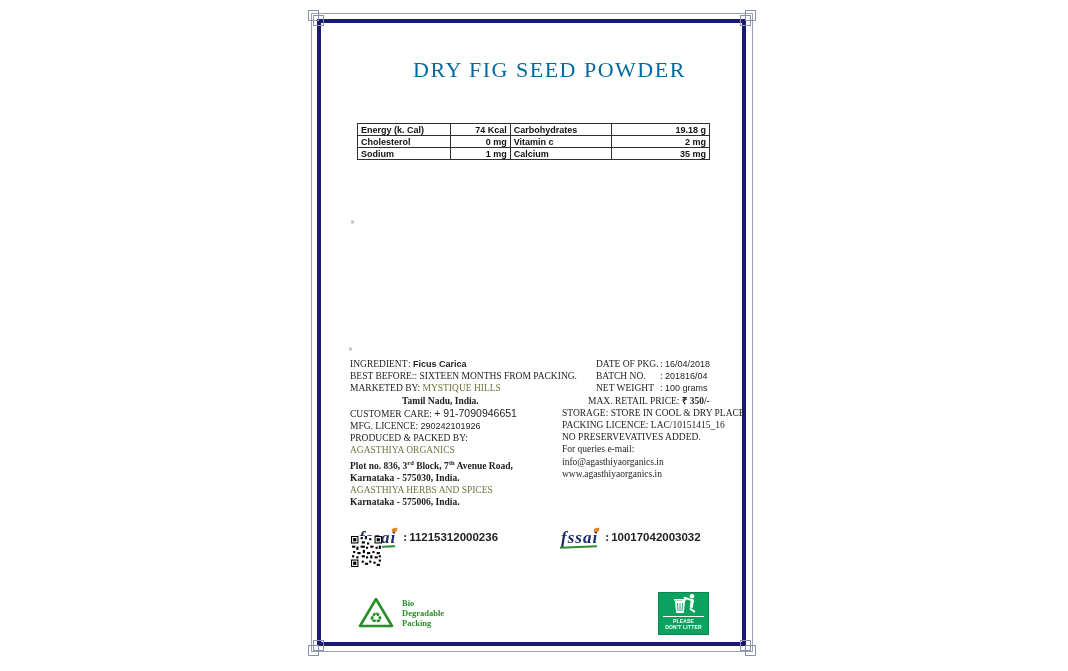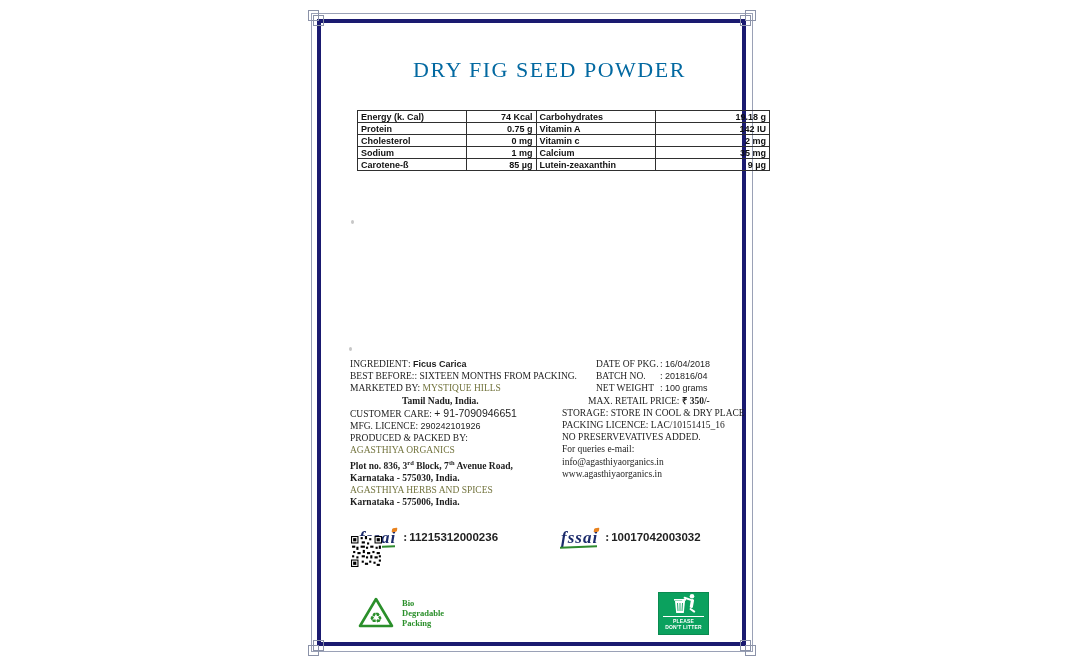--- a/index.html
+++ b/index.html
@@ -16,21 +16,21 @@
   .corner.tl { left:307px; top:9px; }
   .corner.tr { left:737px; top:9px; transform:scaleX(-1); }
   .corner.bl { left:307px; top:637px; transform:scaleY(-1); }
   .corner.br { left:737px; top:637px; transform:scale(-1,-1); }
 
   .title { position:absolute; left:318px; top:57px; width:427px; text-align:center;
            font-size:22px; letter-spacing:1.5px; color:#0369a1;margin-left:18px; }
 
   .nut-header { position:absolute; left:357px; top:110px; font-weight:bold; font-size:12px; color:#111; }
 
-  table.nut-table { position:absolute; left:357px; top:110px; width:413px; border-collapse:collapse;
+  table.nut-table { position:absolute; left:357px; top:123px; width:353px; border-collapse:collapse;
                     font-family:"Liberation Sans", sans-serif; font-size:9px; font-weight:bold; color:#111; }
   table.nut-table td { border:1px solid #2f2f2f; height:12px; padding:0 3px; white-space:nowrap; }
   td.n1 { width:93px; }  td.v1 { width:60px; text-align:right; }
   td.n2 { width:102px; } td.v2 { width:98px; text-align:right; }
 
   .info-left  { position:absolute; left:350px; top:358px; width:216px; font-size:9.5px; line-height:12.2px; color:#1d1d1d; }
   .info-right { position:absolute; left:562px; top:358px; width:190px; font-size:9.5px; line-height:12.2px; color:#1d1d1d; }
   .ln { white-space:nowrap; }
   .fw58 { display:inline-block; width:58px; }
   .olive { color:#73743e; }
@@ -100,42 +100,30 @@
 
   <table class="nut-table">
     <tbody>
       <tr>
         <td class="n1">Energy (k. Cal)</td>
         <td class="v1">74 Kcal</td>
         <td class="n2">Carbohydrates</td>
         <td class="v2">19.18 g</td>
       </tr>
       <tr>
-        <td class="n1">Protein</td>
-        <td class="v1">0.75 g</td>
-        <td class="n2">Vitamin A</td>
-        <td class="v2">142 IU</td>
-      </tr>
-      <tr>
         <td class="n1">Cholesterol</td>
         <td class="v1">0 mg</td>
         <td class="n2">Vitamin c</td>
         <td class="v2">2 mg</td>
       </tr>
       <tr>
         <td class="n1">Sodium</td>
         <td class="v1">1 mg</td>
         <td class="n2">Calcium</td>
         <td class="v2">35 mg</td>
-      </tr>
-      <tr>
-        <td class="n1">Carotene-ß</td>
-        <td class="v1">85 µg</td>
-        <td class="n2">Lutein-zeaxanthin</td>
-        <td class="v2">9 µg</td>
       </tr>
     </tbody>
   </table>
 
   <div class="stray d1"></div>
   <div class="stray d2"></div>
 
   <div class="info-left">
     <div class="ln"><span class="fw58">INGREDIENT</span><span>: </span><span class="bsans">Ficus Carica</span></div>
     <div class="ln">BEST BEFORE:: SIXTEEN MONTHS FROM PACKING.</div>

